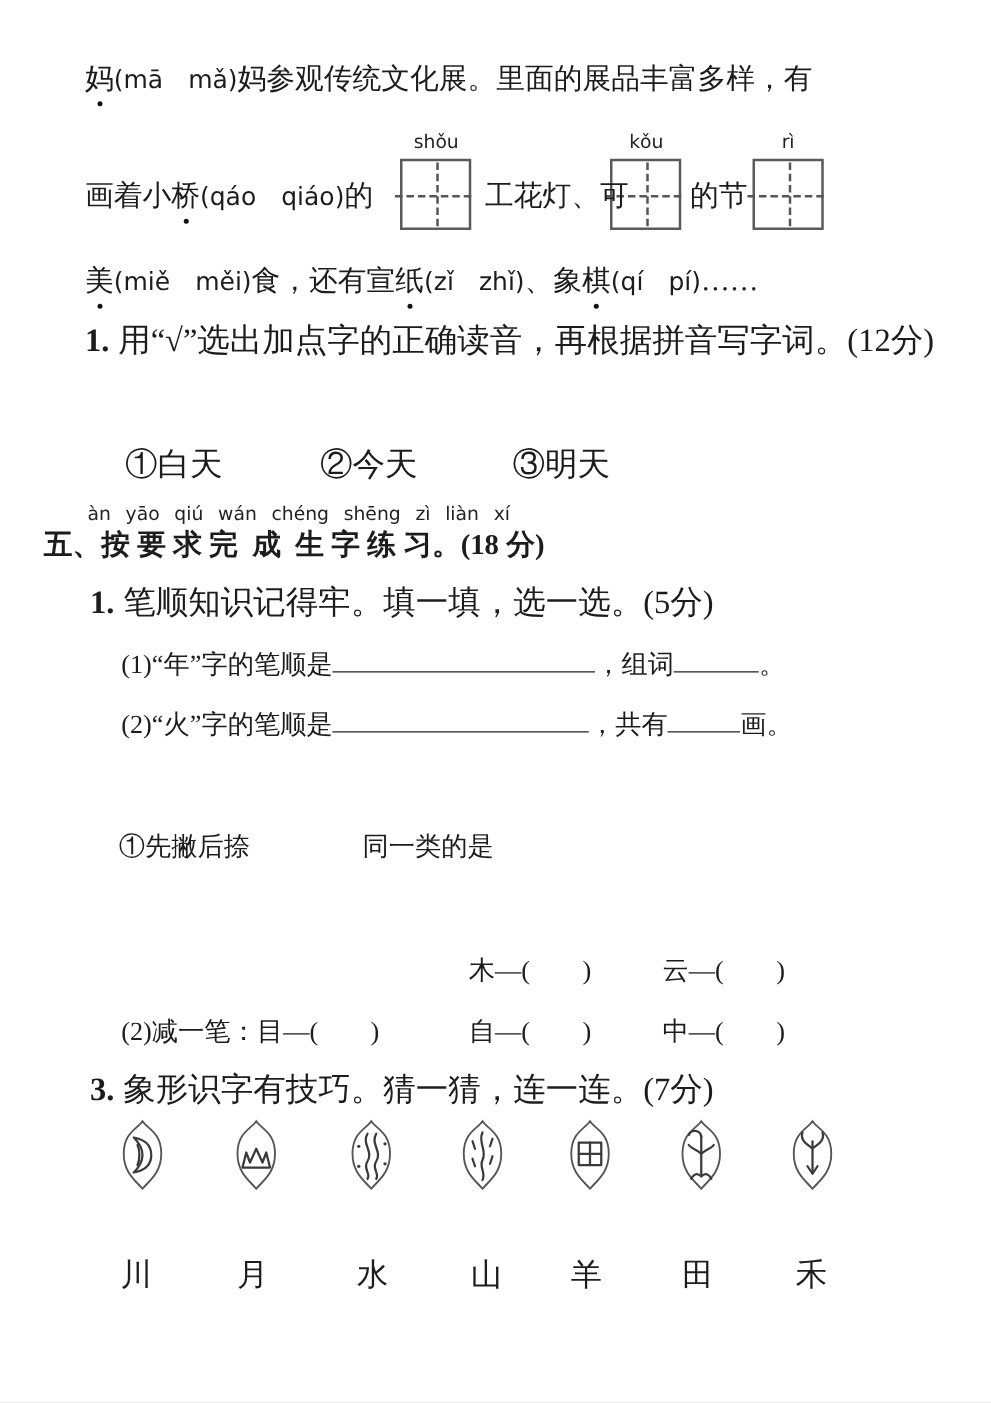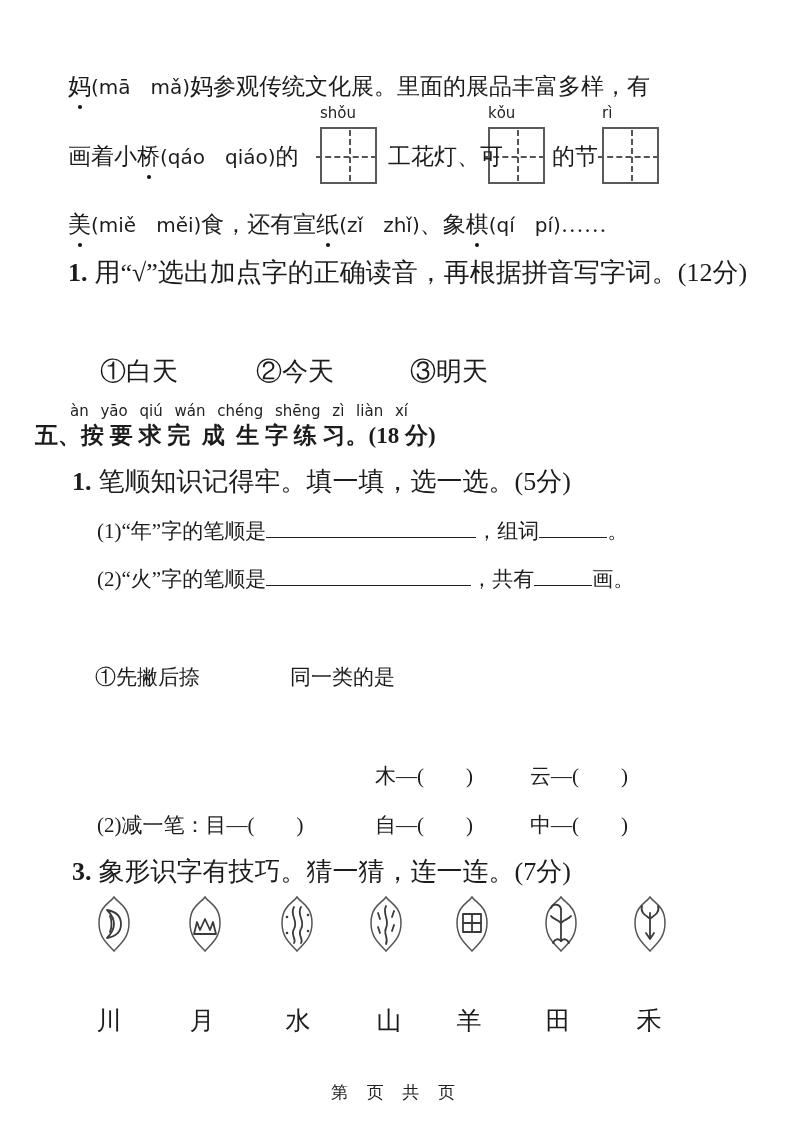--- a/index.html
+++ b/index.html
@@ -10,21 +10,21 @@
     color:#1c1c1c;
   }
   .abs{position:absolute;white-space:pre;line-height:30px;}
   .t23{font-size:23px;}
   .t22{font-size:26px;}
   .t21{font-size:21px;}
   .b{font-weight:bold;}
   .num{font-weight:bold;margin-right:7px;}
   .py{font-family:"DejaVu Sans","Liberation Sans",sans-serif;font-size:20px;}
   .pin{
-    position:absolute;text-align:left;
+    position:absolute;text-align:center;
     font-family:"DejaVu Sans","Liberation Sans",sans-serif;
     font-size:15px;color:#222;white-space:pre;
   }
   .tian{position:absolute;width:57px;height:57px;border:2px solid #5a5a5a;box-sizing:border-box;background:#fff;}
   .tian .hh{position:absolute;left:-6px;right:-2px;top:50%;border-top:2px dashed #555;}
   .tian .vv{position:absolute;top:1px;bottom:1px;left:50%;border-left:2px dashed #555;}
   .blank{display:inline-block;border-bottom:1.7px solid #222;height:1em;vertical-align:baseline;}
   .dotchar{position:relative;display:inline-block;}
   .dotchar::after{
     content:"";position:absolute;left:50%;bottom:-7px;transform:translateX(-50%);
@@ -44,21 +44,21 @@
     font-size:15px;word-spacing:7px;white-space:pre;color:#222;
   }
   svg .ln{fill:none;stroke:#3a3a3a;stroke-width:1.8;stroke-linecap:round;stroke-linejoin:round;}
   svg .outline{fill:none;stroke:#555;stroke-width:1.5;}
 </style>
 </head>
 <body>
 
 <div class="page">
 
-  <div class="abs t23" style="left:68px;top:72px"><span><span class="dotchar">妈</span></span><span class="py">(mā　mǎ)</span><span>妈参观传统文化展。里面的展品丰富多样，有</span></div>
+  <div class="abs t23" style="left:68px;top:48px"><span><span class="dotchar">妈</span></span><span class="py">(mā　mǎ)</span><span>妈参观传统文化展。里面的展品丰富多样，有</span></div>
 
   <div class="pin" style="left:320px;top:104px;width:58px">shǒu</div>
   <div class="pin" style="left:488px;top:104px;width:58px">kǒu</div>
   <div class="pin" style="left:602px;top:104px;width:57px">rì</div>
 
   <div class="tian" style="left:320px;top:127px">
       <i class="hh"></i>
       <i class="vv"></i>
     </div>
   <div class="tian" style="left:488px;top:127px">
@@ -170,15 +170,14 @@
   </div>
 
   <div class="charcell" style="left:93px;top:1006px">川</div>
   <div class="charcell" style="left:186px;top:1006px">月</div>
   <div class="charcell" style="left:282px;top:1006px">水</div>
   <div class="charcell" style="left:373px;top:1006px">山</div>
   <div class="charcell" style="left:453px;top:1006px">羊</div>
   <div class="charcell" style="left:542px;top:1006px">田</div>
   <div class="charcell" style="left:633px;top:1006px">禾</div>
 
-  <div class="footer" style="top:1081px">第 页 共 页</div>
 
 </div>
 
 </body></html>

